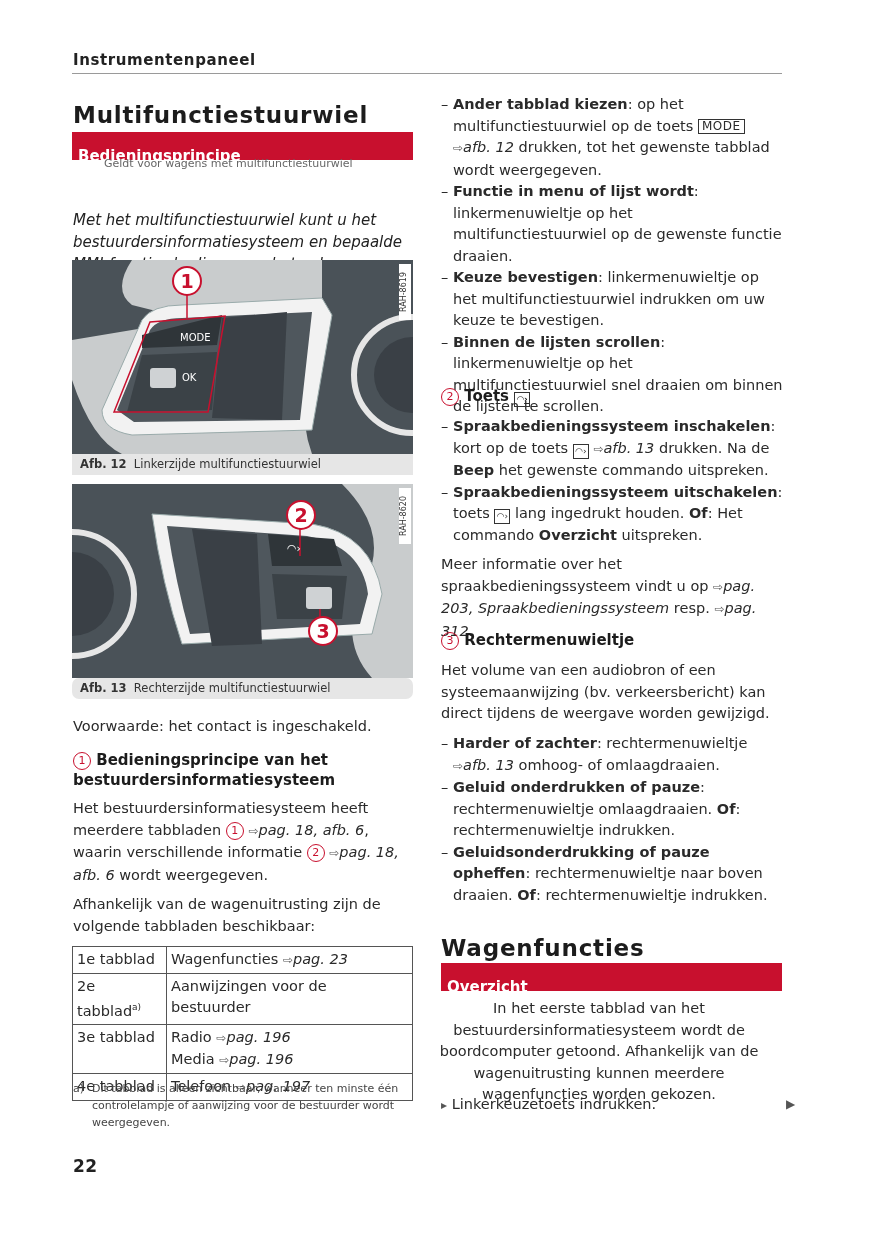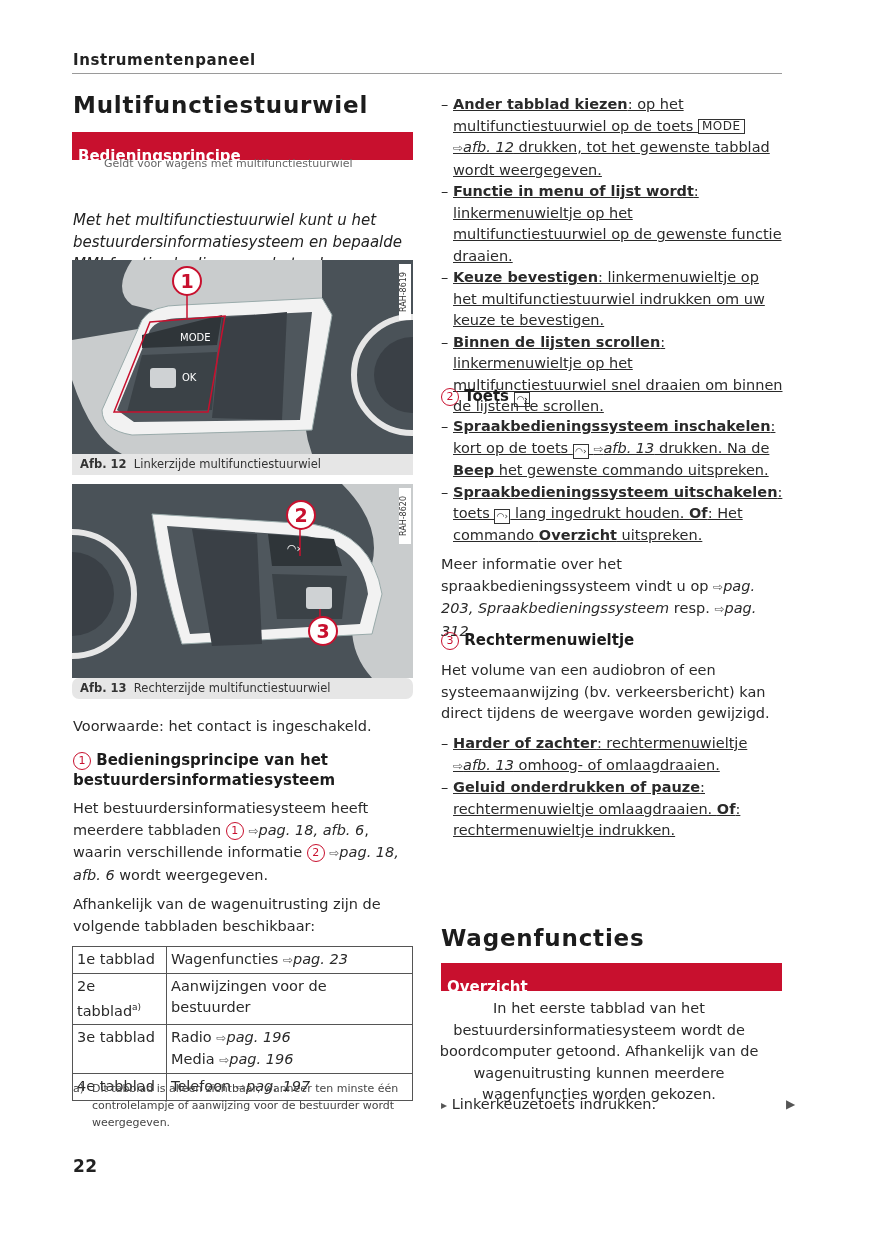--- a/index.html
+++ b/index.html
@@ -1,37 +1,37 @@
 <!DOCTYPE html>
 <html><head>
 <meta charset="utf-8">
 <style>
   html, body { margin: 0; padding: 0; background: #ffffff; }
   body { width: 875px; height: 1241px; position: relative; overflow: hidden;
          font-family: "DejaVu Sans", sans-serif; color: #222; }
   .abs { position: absolute; }
   .running-head { left: 73px; top: 51px; font-size: 15px; font-weight: bold; letter-spacing: 0.6px; color: #222; }
   .head-rule { left: 72px; top: 73px; width: 710px; height: 1px; background: #9a9a9a; }
-  .h1 { font-size: 23px; font-weight: bold; letter-spacing: 0.8px; color: #1c1c1c; }
+  .h1 { font-size: 23px; font-weight: bold; letter-spacing: 0.8px; color: #1c1c1c; margin-top: 10px; }
   .redbar { background: #c8102e; color: #fff; font-size: 15px; font-weight: bold; padding: 14px 6px; box-sizing: border-box; height: 24px; line-height: 20px; }
   .applies { font-size: 11px; color: #666; margin-left: 31px; }
   .intro { font-size: 15px; font-style: italic; line-height: 22px; color: #222; margin-top: 28px; }
   .body-text { font-size: 14.5px; line-height: 21.5px; color: #2a2a2a; }
   .figure { background: #4a5258; overflow: hidden; }
   .caption { background: #e6e6e6; font-size: 11.5px; color: #333; padding: 3px 8px; box-sizing: border-box; height: 21px; }
   .caption b { font-weight: bold; }
   .code { position: absolute; right: 2px; top: 4px; width: 12px; height: 56px; background: #fff;
           writing-mode: vertical-rl; transform: rotate(180deg); font-size: 8px; color: #333; text-align: center; }
   .num-circle { display: inline-block; width: 16px; height: 16px; border: 1.5px solid #c8102e; border-radius: 50%;
                 color: #c8102e; font-size: 11px; line-height: 16px; text-align: center; font-weight: normal; vertical-align: 1px; box-sizing: content-box; }
   .big-circle { position: absolute; width: 26px; height: 26px; border: 2px solid #c8102e; border-radius: 50%;
                 background: #fff; color: #c8102e; font-size: 19px; font-weight: bold; line-height: 26px; text-align: center; }
   .h3 { font-size: 15px; font-weight: bold; line-height: 20px; color: #1c1c1c; }
   ul.dash { list-style: none; margin: 0; padding: 0; }
-  ul.dash li { position: relative; padding-left: 12px; font-size: 14.5px; line-height: 21.5px; color: #2a2a2a; margin-bottom: 0px; text-decoration: underline; }
+  ul.dash li { position: relative; padding-left: 12px; font-size: 14.5px; line-height: 21.5px; color: #2a2a2a; margin-bottom: 0px; }
   ul.dash li::before { content: "–"; position: absolute; left: 0; top: 0; }
   .it { font-style: italic; }
   .b { font-weight: bold; }
   .keybox { display: inline-block; border: 1px solid #333; font-size: 12px; line-height: 13px; padding: 0 3px; vertical-align: 1px; letter-spacing: 0.5px; }
   .voicebox { display: inline-block; width: 14px; height: 13px; border: 1px solid #333; font-size: 9px; line-height: 13px; text-align: center; vertical-align: -1px; }
   .arrow { font-size: 12px; color: #555; }
   table.tabs { border-collapse: collapse; font-size: 14.5px; color: #2a2a2a; }
   table.tabs td { border: 1px solid #555; padding: 2px 4px; vertical-align: top; line-height: 21px; }
   .footnote { font-size: 11px; line-height: 17px; color: #444; }
   .page-num { left: 73px; top: 1156px; font-size: 17px; font-weight: bold; letter-spacing: 0.5px; color: #222; }
@@ -173,20 +173,21 @@
 <div class="abs h3" style="left:441px; top:630px;">
   <span class="num-circle">3</span>
   <span>Rechtermenuwieltje</span>
 </div>
 
 <div class="abs body-text" style="left:441px; top:660px; width:342px;">Het volume van een audiobron of een systeemaanwijzing (bv. verkeersbericht) kan direct tijdens de weergave worden gewijzigd.</div>
 
 <ul class="dash abs" style="left:441px; top:733px; width:342px;">
   <li><span class="b">Harder of zachter</span><span>: rechtermenuwieltje </span><span class="arrow">⇨</span><span class="it">afb. 13</span><span> omhoog- of omlaagdraaien.</span></li>
   <li><span class="b">Geluid onderdrukken of pauze</span><span>: rechtermenuwieltje omlaagdraaien. </span><span class="b">Of</span><span>: rechtermenuwieltje indrukken.</span></li>
+  <li><span class="b">Geluidsonderdrukking of pauze opheffen</span><span>: rechtermenuwieltje naar boven draaien. </span><span class="b">Of</span><span>: rechtermenuwieltje indrukken.</span></li>
 </ul>
 
 <div class="abs h1" style="left:441px; top:925px;">Wagenfuncties</div>
 <div class="abs redbar" style="left:441px; top:963px; width:341px;">Overzicht</div>
 <div class="abs body-text" style="left:428px; top:998px; width:342px;text-align:center;">In het eerste tabblad van het bestuurdersinformatiesysteem wordt de boordcomputer getoond. Afhankelijk van de wagenuitrusting kunnen meerdere wagenfuncties worden gekozen.</div>
 <div class="abs body-text" style="left:441px; top:1094px;">
   <span class="arrow">▸</span>
   <span>Linkerkeuzetoets indrukken.</span>
 </div>
 <div class="abs cont-arrow">▶</div>

